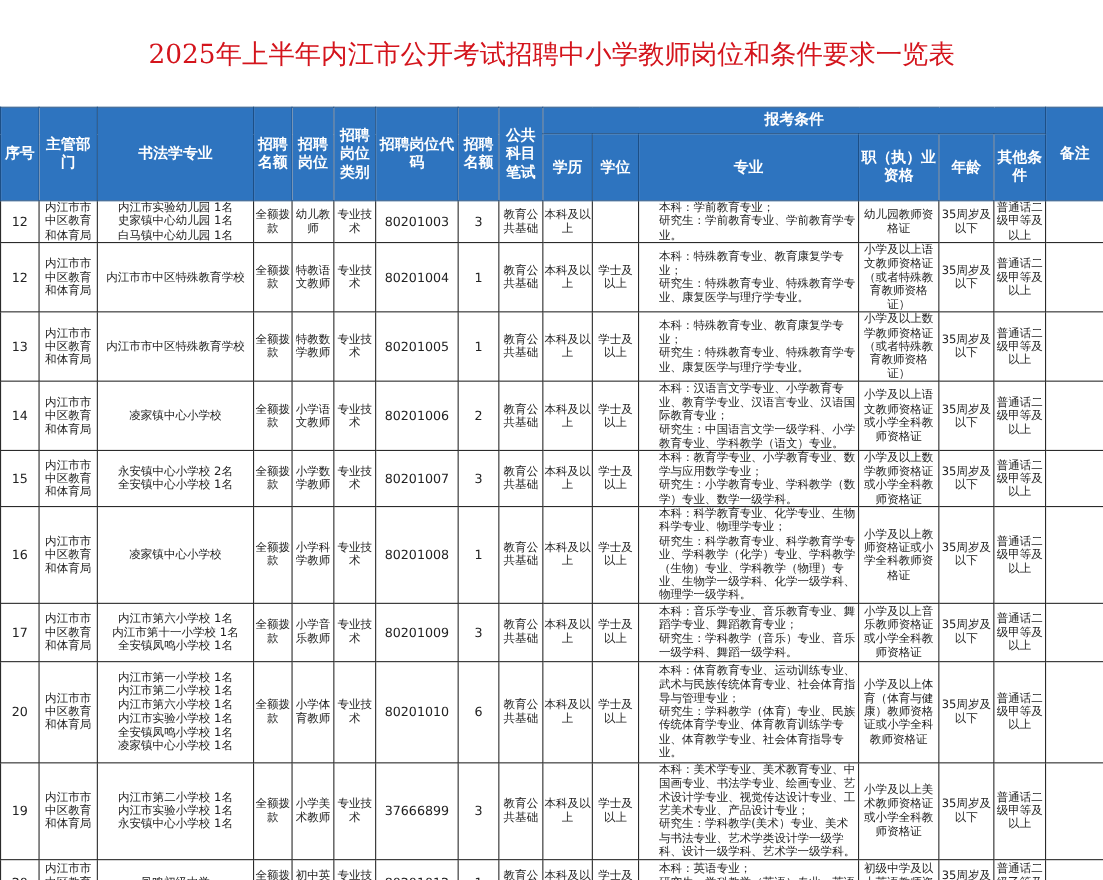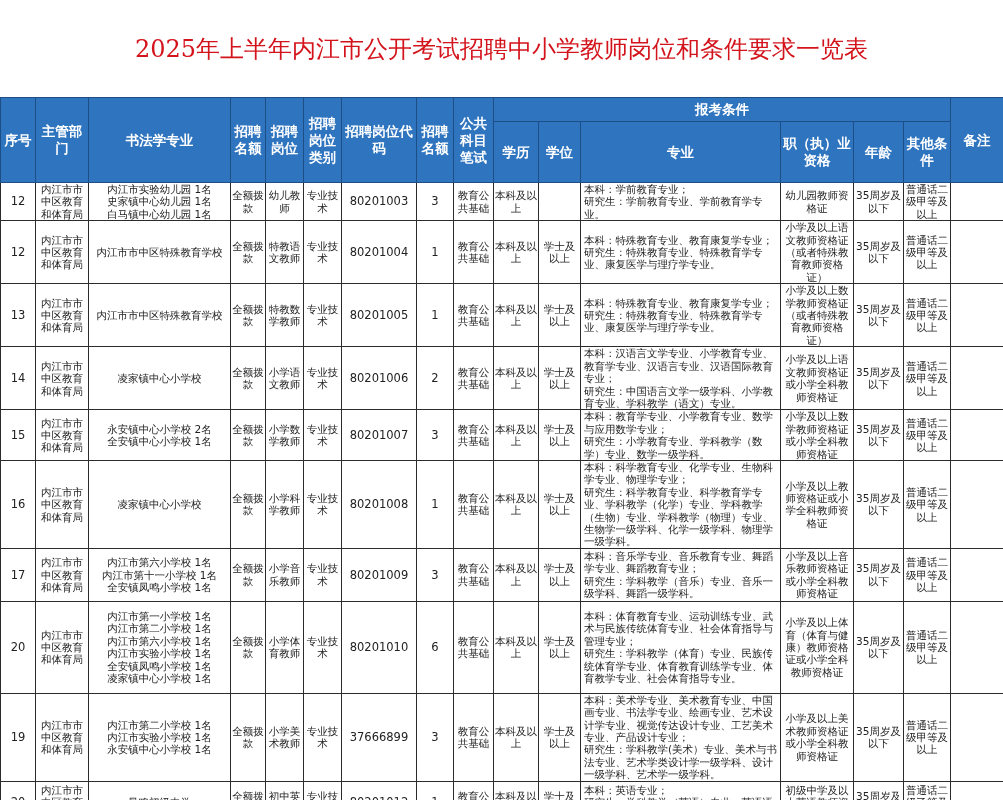--- a/index.html
+++ b/index.html
@@ -15,21 +15,21 @@
   }
   th, td { border:1px solid #2b2b2b; padding:0; overflow:hidden; }
   th {
     background:#2e74bf; color:#ffffff; font-weight:bold; font-size:13.5px; line-height:17px;
     text-align:center; vertical-align:middle; border-color:#1d4f86;
   }
   td {
     font-size:10.5px; line-height:12.4px; color:#222; text-align:center; vertical-align:middle;
     background:#ffffff;
   }
-  td.major { text-align:left; padding-left:3px; padding-right:2px; }
+  td.major { text-align:left; padding-left:18px; padding-right:2px; }
   td.num { font-size:11.5px; }
   .ml { white-space:pre-line; }
 </style>
 </head>
 <body>
 
 <div class="title">2025年上半年内江市公开考试招聘中小学教师岗位和条件要求一览表</div>
 
 <table>
   <colgroup>

